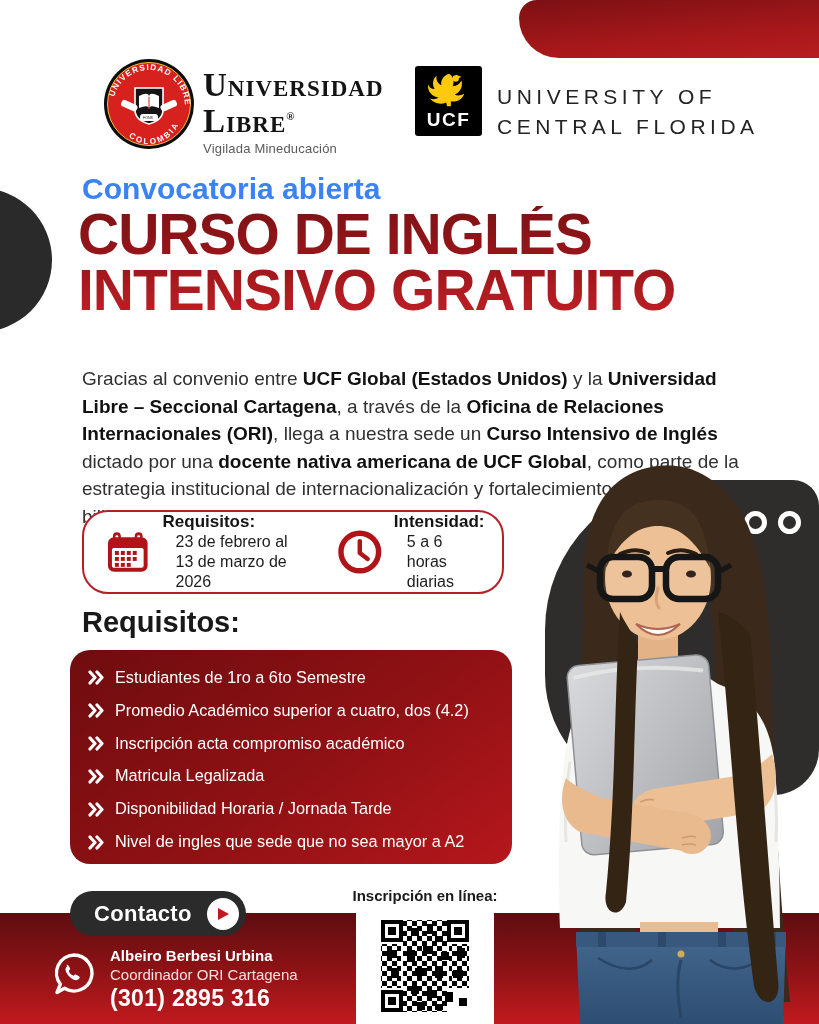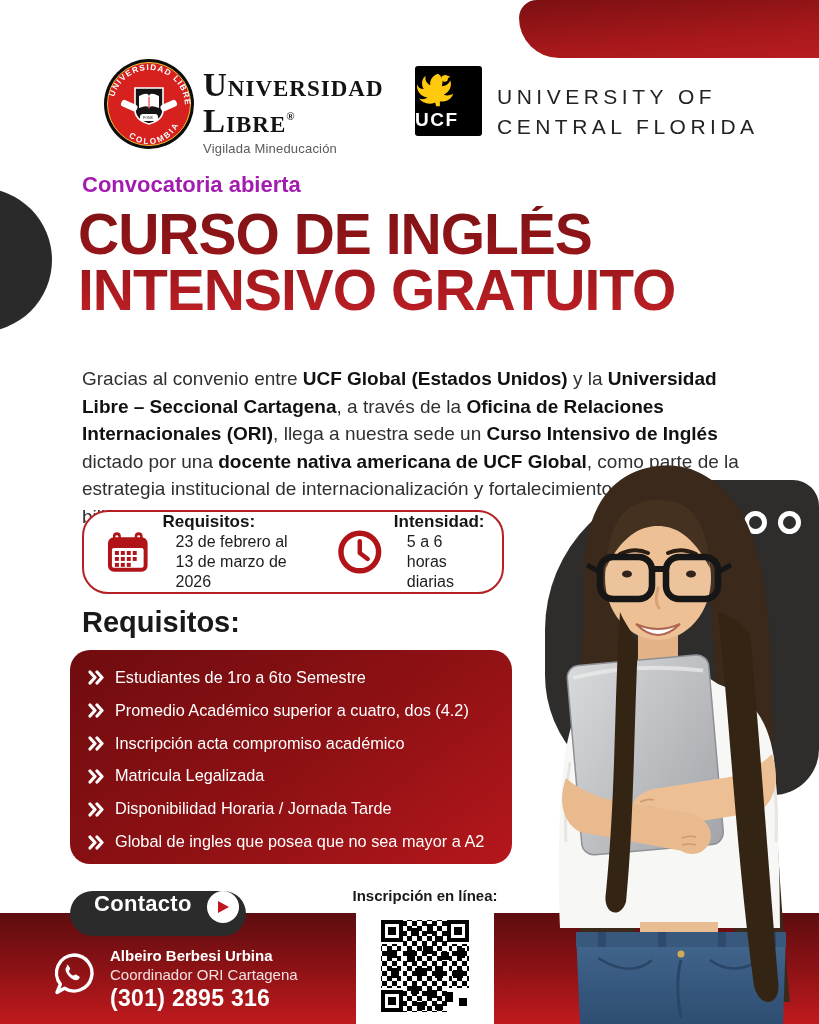--- a/index.html
+++ b/index.html
@@ -26,27 +26,27 @@
     border-radius:50%;background:transparent;box-sizing:content-box;
   }
   
   .seal{position:absolute;left:103px;top:58px;width:92px;height:92px;}
   .ul-wordmark{position:absolute;left:203px;top:70px;font-family:"Liberation Serif",serif;color:#131313;}
   .ul-wordmark .wm{font-variant:small-caps;text-transform:capitalize;font-weight:700;font-size:33px;line-height:31px;letter-spacing:1px;}
   .ul-wordmark sup{font-size:11px;}
   .ul-tagline{font-family:"Liberation Sans",sans-serif;font-size:13px;color:#5a5a5a;margin-top:4px;letter-spacing:.2px;}
   .ucf-emblem{
     position:absolute;left:415px;top:66px;width:67px;height:70px;background:#000;
-    border-radius:3px;display:flex;flex-direction:column;align-items:flex-start;justify-content:flex-end;
+    border-radius:3px;display:flex;flex-direction:column;align-items:center;justify-content:flex-end;
   }
   .ucf-abbr{color:#fff;font-weight:700;font-size:19px;letter-spacing:1.5px;margin-bottom:5px;}
   .ucf-wordmark{position:absolute;left:497px;top:82px;font-size:21px;font-weight:500;
     letter-spacing:4.5px;color:#232323;line-height:30px;white-space:nowrap;}
   
-  .kicker{position:absolute;left:82px;top:172px;font-size:22px;font-weight:600;color:#a21caf;}
+  .kicker{position:absolute;left:82px;top:172px;font-size:30px;font-weight:600;color:#3b82f6;}
   .title{
     position:absolute;left:78px;top:206px;font-size:57px;font-weight:800;line-height:56px;
     letter-spacing:-1px;color:#9c161a;
     background:linear-gradient(180deg,#7d1215 0%,#9a161a 50%,#c02026 100%);
     -webkit-background-clip:text;background-clip:text;-webkit-text-fill-color:transparent;
     white-space:nowrap;
   }
   
   .intro{position:absolute;left:82px;top:346px;width:664px;font-size:19px;line-height:1.45;color:#303030;}
   .intro b{color:#111;}
@@ -68,21 +68,21 @@
   }
   .req-item{display:flex;align-items:center;gap:10px;color:#ffffff;font-size:16.3px;line-height:1.1;}
   .req-item svg{flex:0 0 auto;}
   
   .footer-band{
     position:absolute;left:0;top:913px;width:819px;height:111px;
     background:linear-gradient(180deg,#5e0d10 0%,#8c1215 50%,#c11a1e 100%);
   }
   .contact-btn{
     position:absolute;left:70px;top:891px;width:176px;height:45px;background:#2b2b2b;
-    border-radius:23px;display:flex;justify-content:space-between;
+    border-radius:23px;display:flex;align-items:center;justify-content:space-between;
     padding:0 7px 0 24px;box-sizing:border-box;cursor:pointer;border:none;
   }
   .contact-btn-label{color:#fff;font-size:22px;font-weight:800;letter-spacing:.3px;}
   .play-circle{width:32px;height:32px;border-radius:50%;background:#fff;display:flex;align-items:center;justify-content:center;}
   .wa-icon{position:absolute;left:50px;top:950px;}
   .contact-name{position:absolute;left:110px;top:947px;color:#fff;font-size:15px;font-weight:800;}
   .contact-role{position:absolute;left:110px;top:966px;color:#f3e2e2;font-size:15px;}
   .contact-phone{position:absolute;left:110px;top:985px;color:#fff;font-size:23px;font-weight:800;letter-spacing:.3px;}
   .enroll-label{position:absolute;left:340px;top:887px;width:170px;text-align:center;
     font-size:15px;font-weight:700;color:#1a1a1a;}
@@ -230,21 +230,21 @@
     <div class="req-item">
       <svg width="17" height="15" viewBox="0 0 17 15">
           <path d="M2,2 L7,7.5 L2,13 M9,2 L14,7.5 L9,13" fill="none" stroke="#fff" stroke-width="3.2" stroke-linecap="round" stroke-linejoin="round"></path>
         </svg>
       <span>Disponibilidad Horaria / Jornada Tarde</span>
     </div>
     <div class="req-item">
       <svg width="17" height="15" viewBox="0 0 17 15">
           <path d="M2,2 L7,7.5 L2,13 M9,2 L14,7.5 L9,13" fill="none" stroke="#fff" stroke-width="3.2" stroke-linecap="round" stroke-linejoin="round"></path>
         </svg>
-      <span>Global de ingles que posea que no sea mayor a A2</span>
+      <span>Nivel de ingles que sede que no sea mayor a A2</span>
     </div>
   </div>
 
   <div class="footer-band"></div>
 
   <button class="contact-btn">
     <span class="contact-btn-label">Contacto</span>
     <span class="play-circle">
       <svg width="13" height="14" viewBox="0 0 13 14">
           <polygon points="1,1 12,7 1,13" fill="#c0181c"></polygon>

